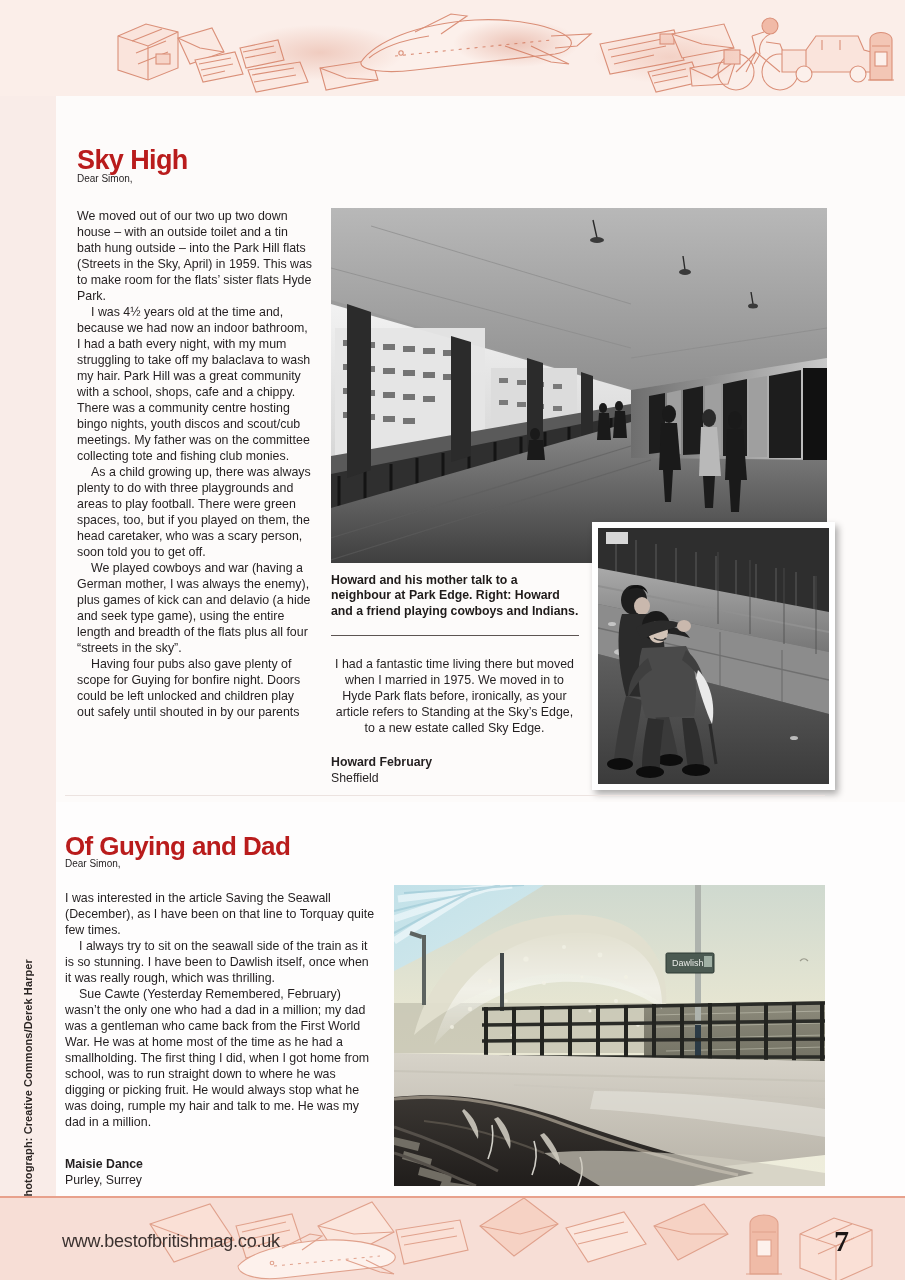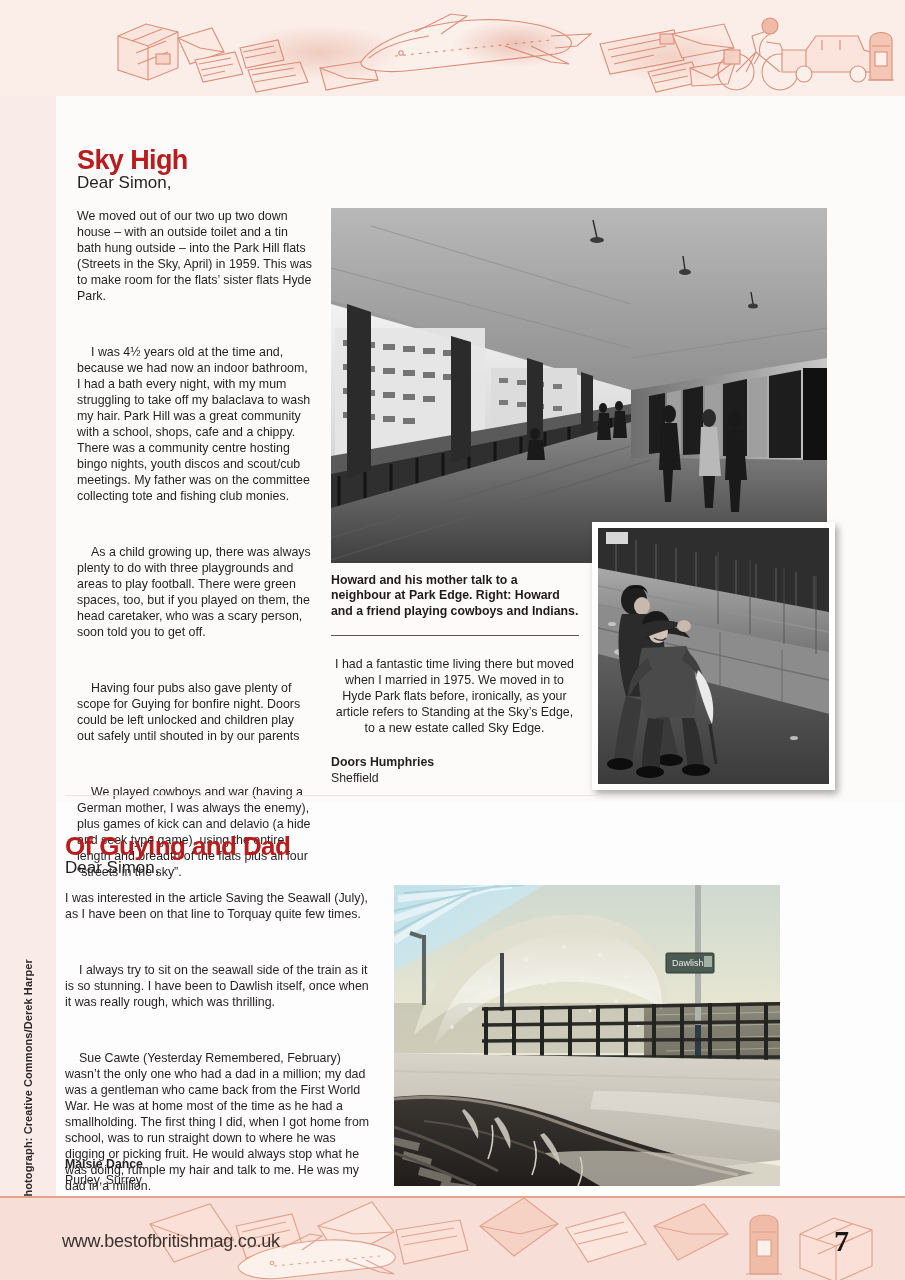--- a/index.html
+++ b/index.html
@@ -113,36 +113,36 @@
     font-family: "Liberation Sans", sans-serif;
     font-weight: 700;
     color: #b91c1c;
     letter-spacing: -0.6px;
   }
   #headline-sky-high { left: 77px; top: 127px; font-size: 27px; }
   #headline-dawlish  { left: 65px; top: 814px; font-size: 26px; }
 
   .salutation {
     position: absolute;
-    font-size: 17px;
+    font-size: 10px;
     color: #231f20;
   }
   #salutation-1 { left: 77px; top: 173px; }
   #salutation-2 { left: 65px; top: 858px; }
 
   .bodycol {
     position: absolute;
     font-size: 12.4px;
     line-height: 16.0px;
     color: #231f20;
     text-align: left;
     hyphens: none;
   }
   .bodycol p { margin: 0; }
-  .bodycol p + p { text-indent: 14px; margin-top: 40px; }
+  .bodycol p + p { text-indent: 14px; }
 
   
   #col-sky-left {
     left: 77px; top: 208px; width: 237px;
   }
   
   #col-sky-right {
     left: 331px; top: 656px; width: 247px; text-align: center;
   }
 
@@ -199,21 +199,21 @@
     padding: 0;
     box-shadow: 3px 4px 7px rgba(0,0,0,0.33);
     position: absolute;
   }
   #photo-cowboys {
     position: absolute;
     left: 6px; top: 6px; width: 231px; height: 256px;
     overflow: hidden;
   }
   #photo-dawlish {
-    left: 394px; top: 885px; width: 386px; height: 301px;
+    left: 394px; top: 885px; width: 431px; height: 301px;
   }
   .photo svg, #photo-cowboys svg { display: block; }
 </style>
 </head>
 <body>
 
 <div class="page">
 
   <div class="header-band">
     <div class="wash"></div>
@@ -308,22 +308,22 @@
   <div class="photo-credit">Photograph: Creative Commons/Derek Harper</div>
 
   <h1 class="headline" id="headline-sky-high">Sky High</h1>
 
   <div class="salutation" id="salutation-1">Dear Simon,</div>
 
   <div class="bodycol" id="col-sky-left">
     <p>We moved out of our two up two down house – with an outside toilet and a tin bath hung outside – into the Park Hill flats (Streets in the Sky, April) in 1959. This was to make room for the flats’ sister flats Hyde Park.</p>
     <p>I was 4½ years old at the time and, because we had now an indoor bathroom, I had a bath every night, with my mum struggling to take off my balaclava to wash my hair. Park Hill was a great community with a school, shops, cafe and a chippy. There was a community centre hosting bingo nights, youth discos and scout/cub meetings. My father was on the committee collecting tote and fishing club monies.</p>
     <p>As a child growing up, there was always plenty to do with three playgrounds and areas to play football. There were green spaces, too, but if you played on them, the head caretaker, who was a scary person, soon told you to get off.</p>
+    <p>We played cowboys and war (having a German mother, I was always the enemy), plus games of kick can and delavio (a hide and seek type game), using the entire length and breadth of the flats plus all four “streets in the sky”.</p>
     <p>Having four pubs also gave plenty of scope for Guying for bonfire night. Doors could be left unlocked and children play out safely until shouted in by our parents</p>
-    <p>We played cowboys and war (having a German mother, I was always the enemy), plus games of kick can and delavio (a hide and seek type game), using the entire length and breadth of the flats plus all four “streets in the sky”.</p>
   </div>
 
   <div class="photo" id="photo-parkhill">
     <svg width="496" height="355" viewBox="0 0 496 355" aria-hidden="true">
       <defs>
         <linearGradient id="ceil" x1="0" y1="0" x2="0" y2="1">
           <stop offset="0" stop-color="#b8b8b8"></stop>
           <stop offset="1" stop-color="#8f8f8f"></stop>
         </linearGradient>
         <linearGradient id="floorg" x1="0" y1="0" x2="0" y2="1">
@@ -554,32 +554,32 @@
         </g>
       </svg>
     </div>
   </div>
 
   <div class="bodycol" id="col-sky-right">
     <p>I had a fantastic time living there but moved when I married in 1975. We moved in to Hyde Park flats before, ironically, as your article refers to Standing at the Sky’s Edge, to a new estate called Sky Edge.</p>
   </div>
 
   <div class="signature" id="signature-1">
-    <span class="name">Doors Humphries</span>
+    <span class="name">Howard February</span>
     <span class="place">Sheffield</span>
   </div>
 
   <div class="section-rule"></div>
 
   <h1 class="headline" id="headline-dawlish">Of Guying and Dad</h1>
 
   <div class="salutation" id="salutation-2">Dear Simon,</div>
 
   <div class="bodycol" id="col-dawlish">
-    <p>I was interested in the article Saving the Seawall (July), as I have been on that line to Torquay quite few times.</p>
+    <p>I was interested in the article Saving the Seawall (December), as I have been on that line to Torquay quite few times.</p>
     <p>I always try to sit on the seawall side of the train as it is so stunning. I have been to Dawlish itself, once when it was really rough, which was thrilling.</p>
     <p>Sue Cawte (Yesterday Remembered, February) wasn’t the only one who had a dad in a million; my dad was a gentleman who came back from the First World War. He was at home most of the time as he had a smallholding. The first thing I did, when I got home from school, was to run straight down to where he was digging or picking fruit. He would always stop what he was doing, rumple my hair and talk to me. He was my dad in a million.</p>
   </div>
 
   <div class="signature" id="signature-2">
     <span class="name">Maisie Dance</span>
     <span class="place">Purley, Surrey</span>
   </div>
 
   <div class="photo" id="photo-dawlish">

